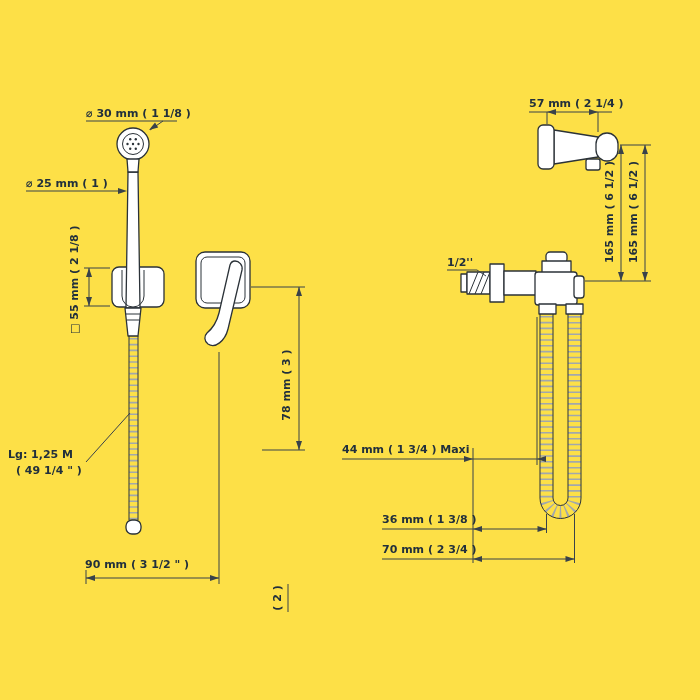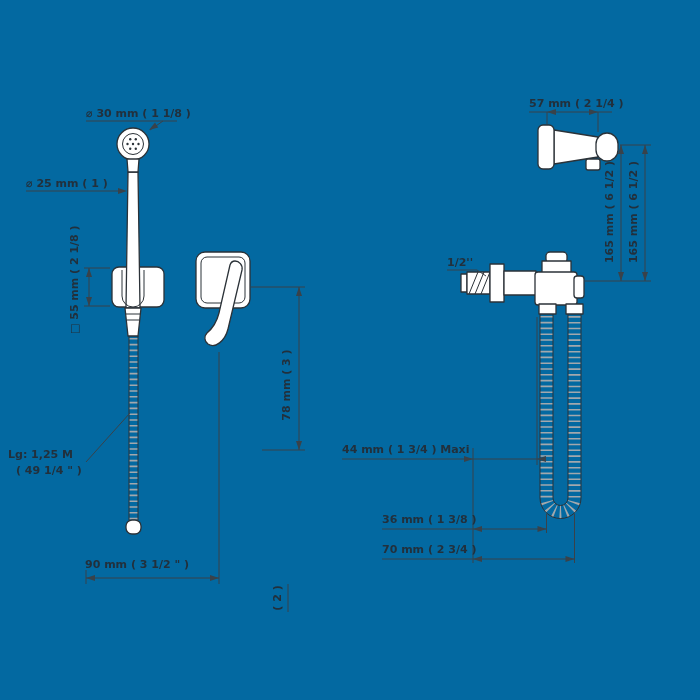--- a/index.html
+++ b/index.html
@@ -1,16 +1,16 @@
 <!DOCTYPE html>
 <html><head>
 <meta charset="utf-8">
 <style>
   html,body{margin:0;padding:0;background:#fff;}
-  .canvas{position:relative;width:700px;height:700px;background:#0369a1;overflow:hidden;}
+  .canvas{position:relative;width:700px;height:700px;background:#fde047;overflow:hidden;}
   svg{display:block;}
   .outline{fill:#ffffff;stroke:#2b3238;stroke-width:1.3;stroke-linejoin:round;}
   .thin{fill:none;stroke:#2b3238;stroke-width:1;}
   .dim{fill:none;stroke:#39424a;stroke-width:1;}
   .arrow{fill:#39424a;stroke:none;}
   .ribs{fill:none;stroke:#a2a8ad;stroke-dasharray:1.6 4.2;}
   .dot{fill:#2b3238;stroke:none;}
   text{font-family:"DejaVu Sans","Liberation Sans",sans-serif;font-size:11px;font-weight:bold;fill:#22303c;}
 </style>
 </head>

